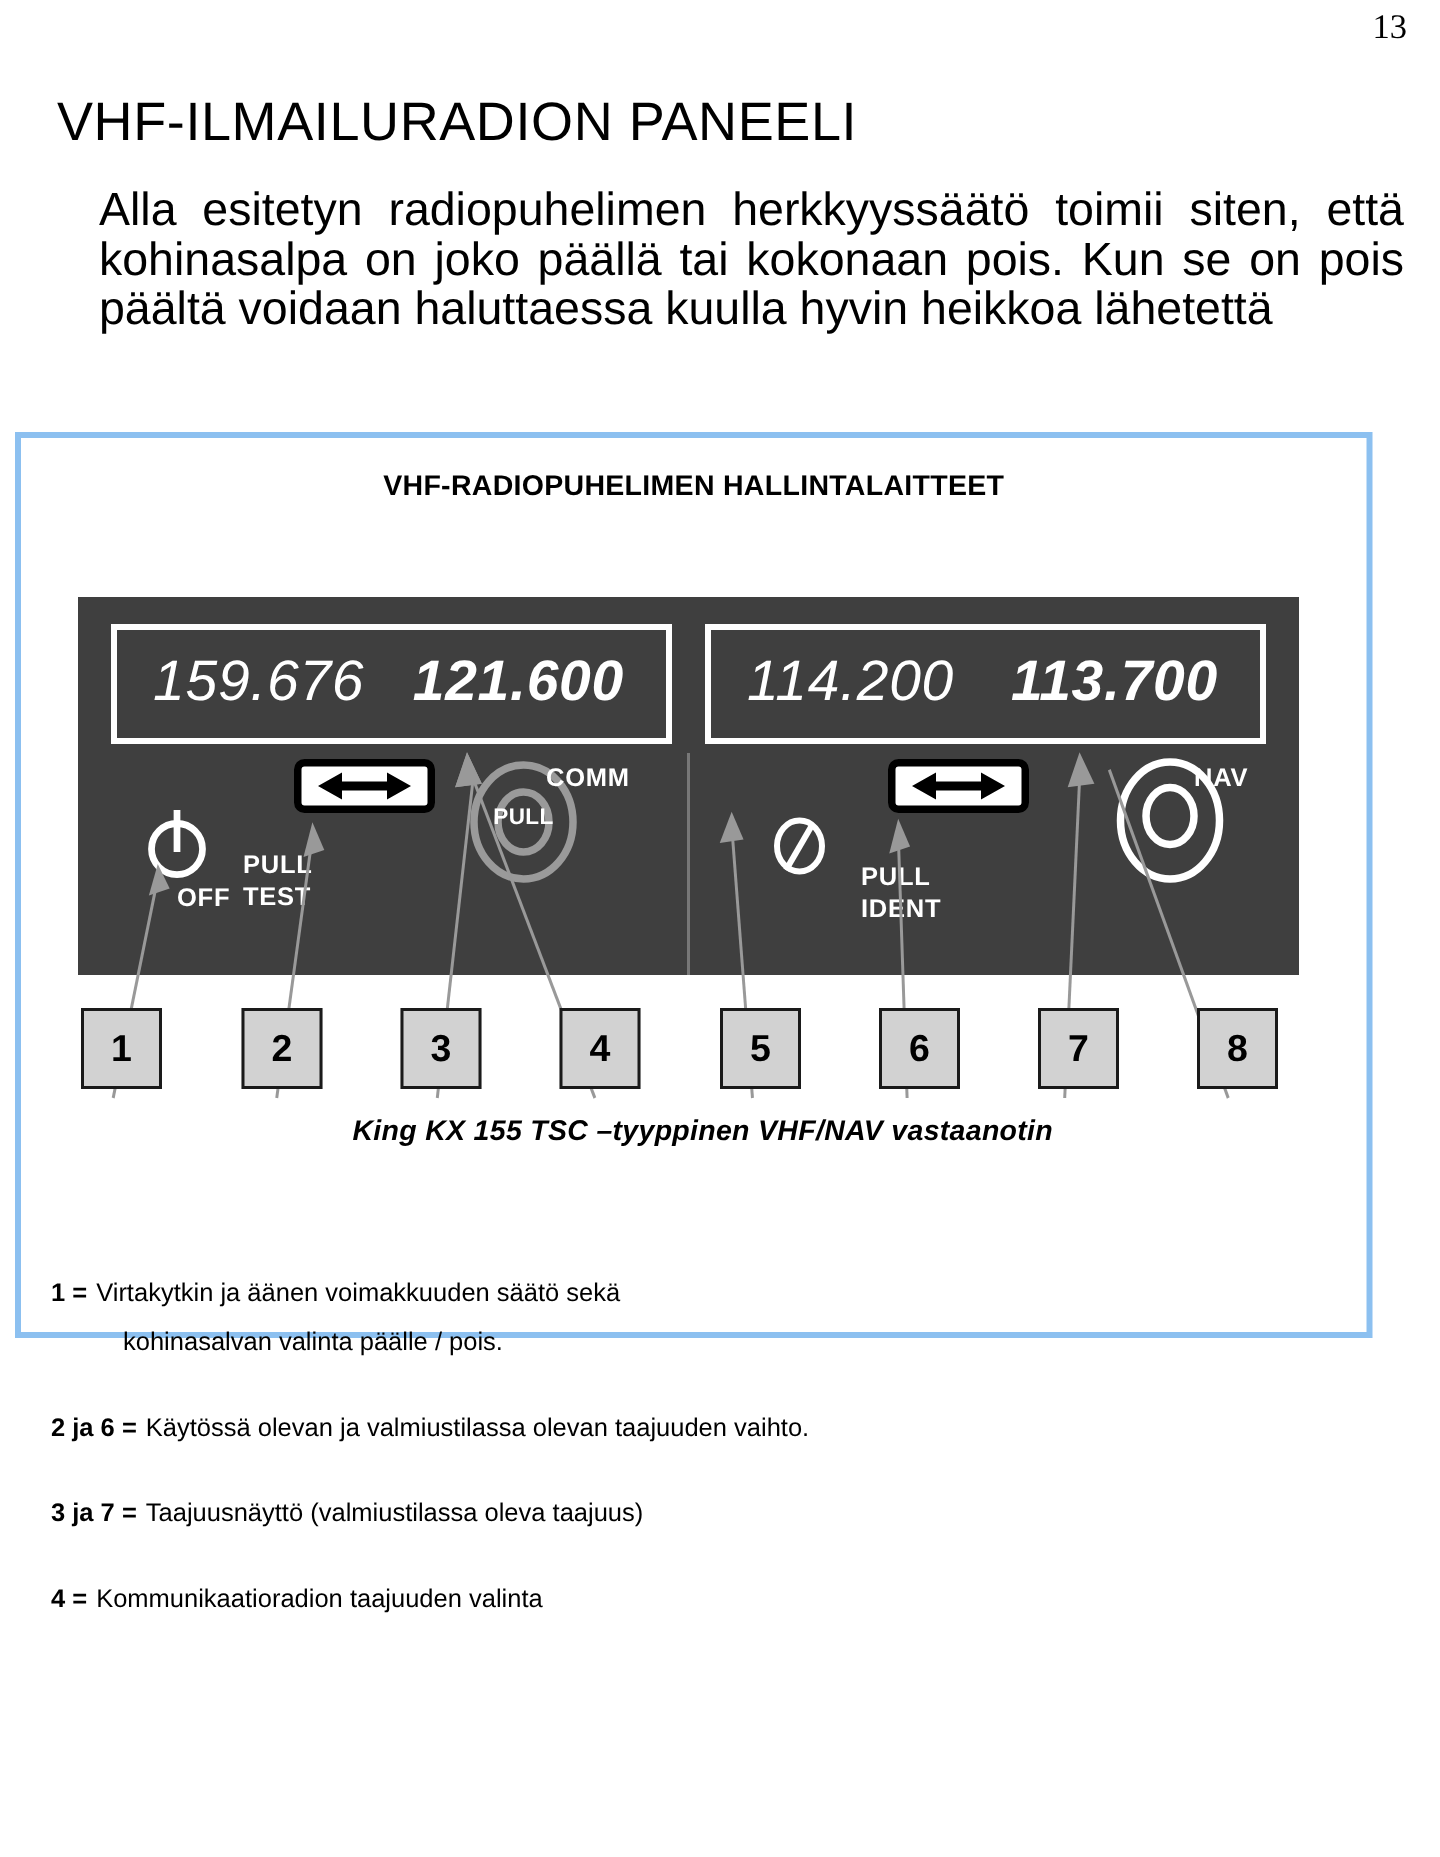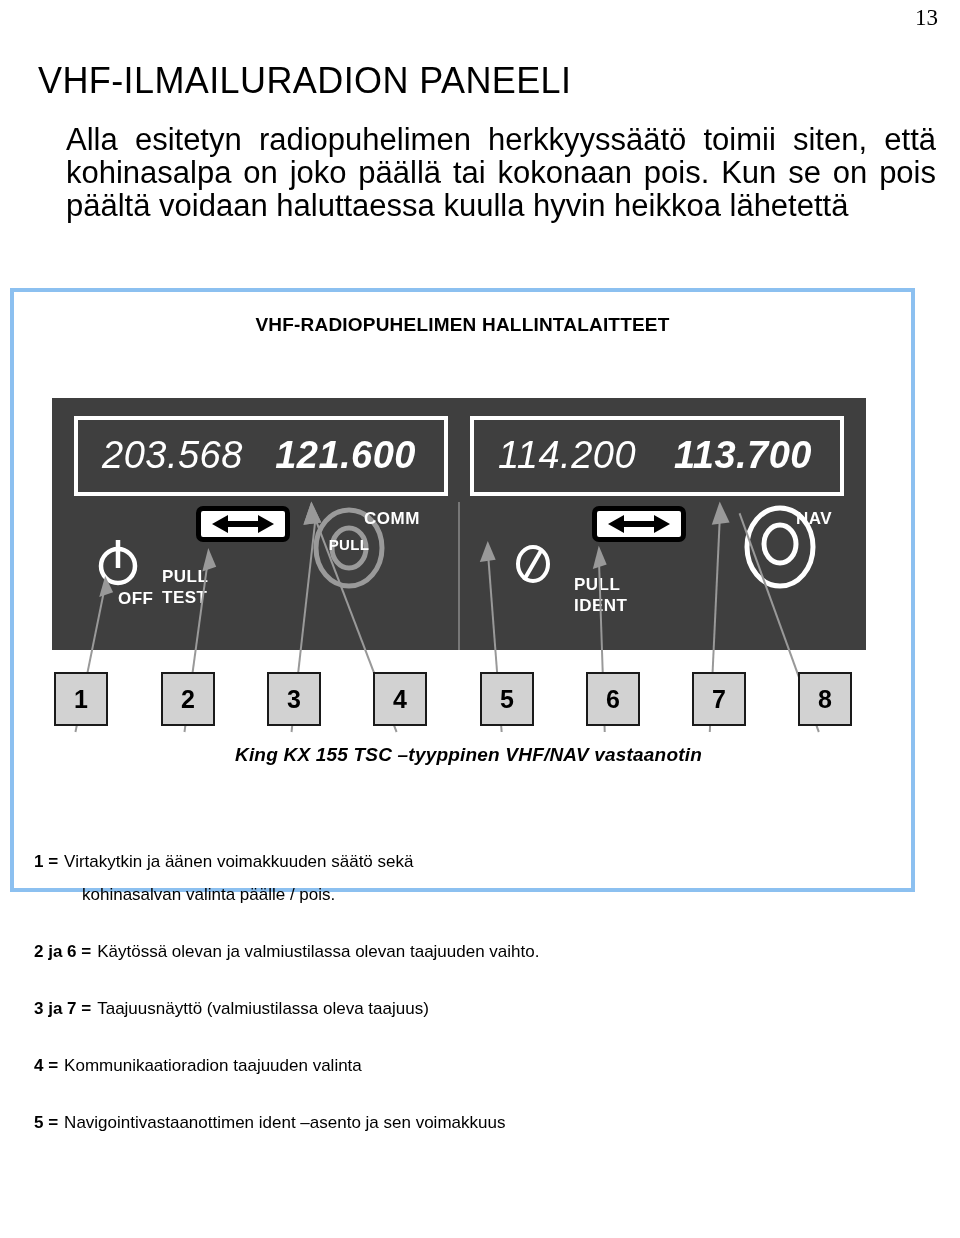--- a/index.html
+++ b/index.html
@@ -259,21 +259,21 @@
 
 <div id="intro-paragraph">Alla esitetyn radiopuhelimen herkkyyssäätö toimii siten, että kohinasalpa on joko päällä tai kokonaan pois.  Kun se on pois päältä voidaan haluttaessa kuulla hyvin heikkoa lähetettä</div>
 
 <div id="figure-box">
 
   <div id="figure-title">VHF-RADIOPUHELIMEN HALLINTALAITTEET</div>
 
   <div id="radio-unit">
 
     <div class="freq-window" id="freq-window-comm">
-      <span class="freq-value freq-active">203.568</span>
+      <span class="freq-value freq-active">159.676</span>
       <span class="freq-value freq-standby">121.600</span>
     </div>
 
     <div class="freq-window" id="freq-window-nav">
       <span class="freq-value freq-active">114.200</span>
       <span class="freq-value freq-standby">113.700</span>
     </div>
 
     <div id="panel-divider"></div>
 
@@ -387,18 +387,15 @@
   </div>
 
   <div class="legend-item" style="margin-top:24px">
     <span class="legend-key">3 ja 7 =</span><span>Taajuusnäyttö  (valmiustilassa oleva taajuus)</span>
   </div>
 
   <div class="legend-item" style="margin-top:24px">
     <span class="legend-key">4 =</span><span>Kommunikaatioradion taajuuden valinta</span>
   </div>
 
-  <div class="legend-item" style="margin-top:24px">
-    <span class="legend-key">5 =</span><span>Navigointivastaanottimen ident –asento ja sen voimakkuus</span>
-  </div>
 
 
 </div>
 
 </body></html>

